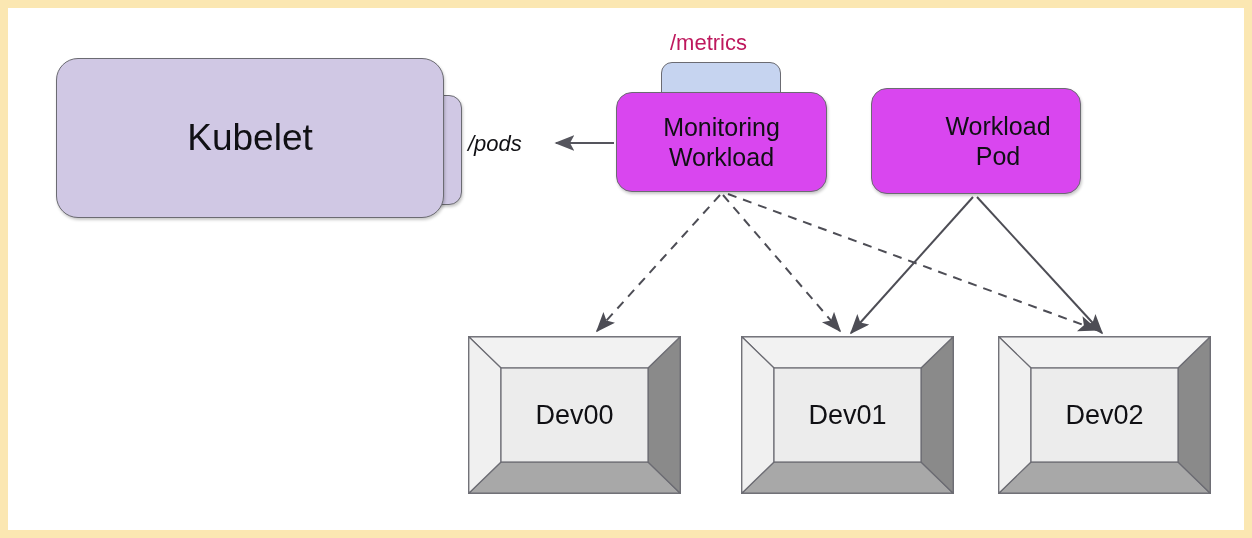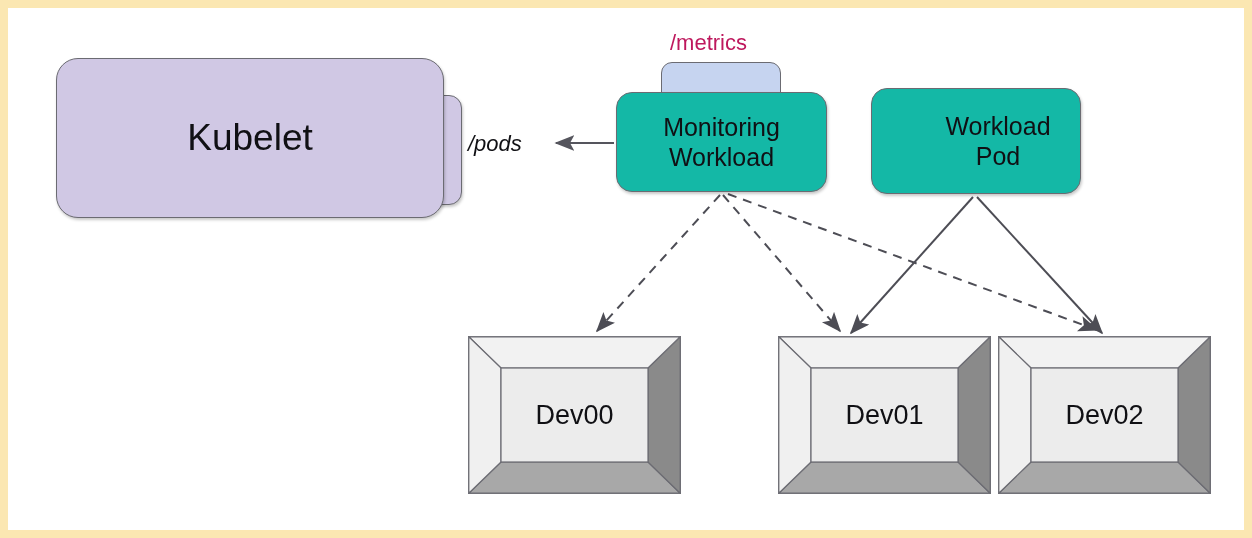--- a/index.html
+++ b/index.html
@@ -41,21 +41,21 @@
     border: 1.6px solid #6b6b72;
     border-radius: 16px;
     display: flex;
     align-items: center;
     justify-content: center;
     text-align: center;
     color: #101014;
     box-shadow: 1px 2px 3px rgba(0,0,0,0.22);
   }
   .purple { background: #d0c8e4; }
-  .blue   { background: #14b8a6; }
+  .blue   { background: #d946ef; }
 
   #kubelet {
     left: 56px; top: 58px;
     width: 388px; height: 160px;
     font-size: 37px;
     border-radius: 22px;
     z-index: 3;
   }
   
   #pods-port {
@@ -127,21 +127,21 @@
     position: absolute;
     left: 0; top: 0;
     width: 213px; height: 158px;
     display: flex;
     align-items: center;
     justify-content: center;
     font-size: 27px;
     color: #101014;
   }
   #dev00 { left: 468px; top: 336px; }
-  #dev01 { left: 741px; top: 336px; margin-left: 37px; }
+  #dev01 { left: 741px; top: 336px; }
   #dev02 { left: 998px; top: 336px; }
 </style>
 </head>
 <body>
 
 <div id="canvas">
 
   <svg class="edges-layer" viewBox="0 0 1252 538" width="1252" height="538">
     <defs>
       <marker id="arrowSolid" markerWidth="11" markerHeight="11" refX="9.2" refY="4" orient="auto" markerUnits="strokeWidth">

